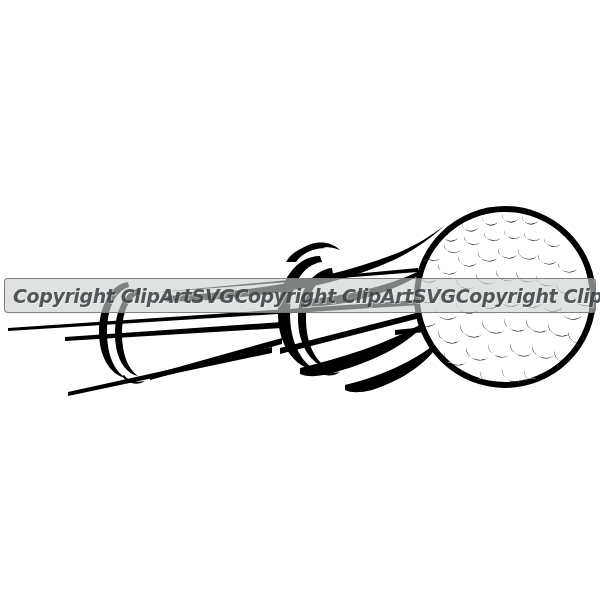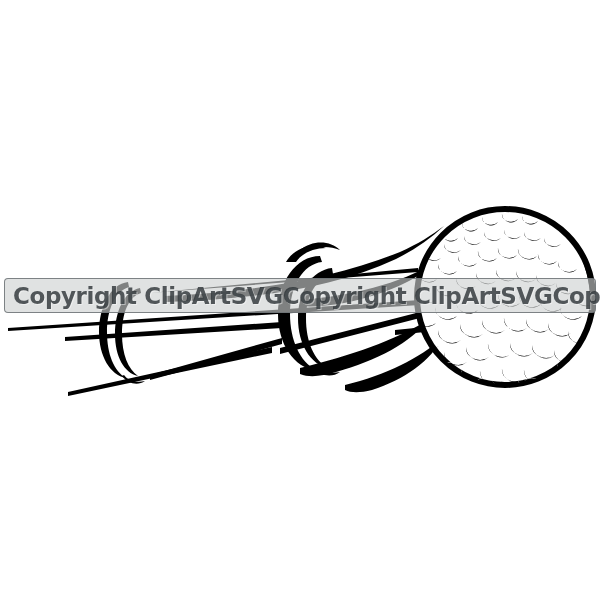--- a/index.html
+++ b/index.html
@@ -35,25 +35,26 @@
     border-radius: 4px;
     display: flex;
     align-items: center;
     justify-content: space-between;
     padding: 0 8px;
     pointer-events: none;
   }
   .wm-text {
     font-family: "DejaVu Sans", sans-serif;
     font-weight: 700;
-    font-size: 23px;
+    font-size: 19px;
     letter-spacing: -0.4px;
     color: rgba(46, 52, 56, 0.82);
     white-space: nowrap;
     text-shadow: 1px 1px 0 rgba(255,255,255,0.45);
+    font-style: italic;
   }
 </style>
 </head>
 <body>
 
 <div id="stage">
 
   <svg id="artboard" viewBox="0 0 600 600" xmlns="http://www.w3.org/2000/svg">
 
     <rect x="0" y="0" width="600" height="600" fill="#ffffff"></rect>

